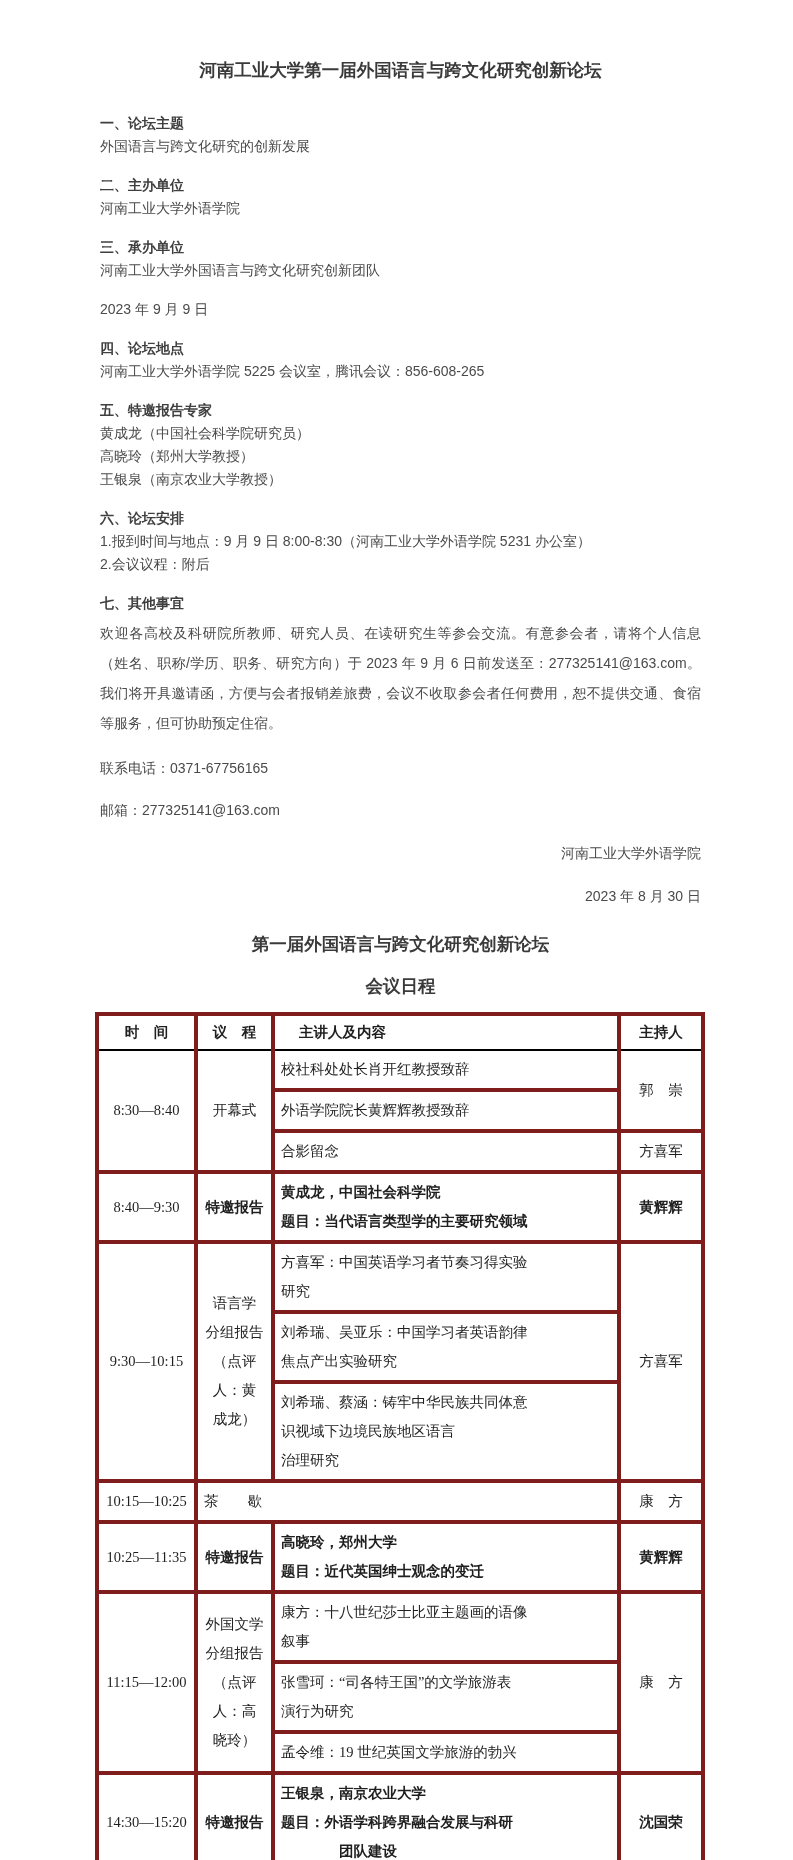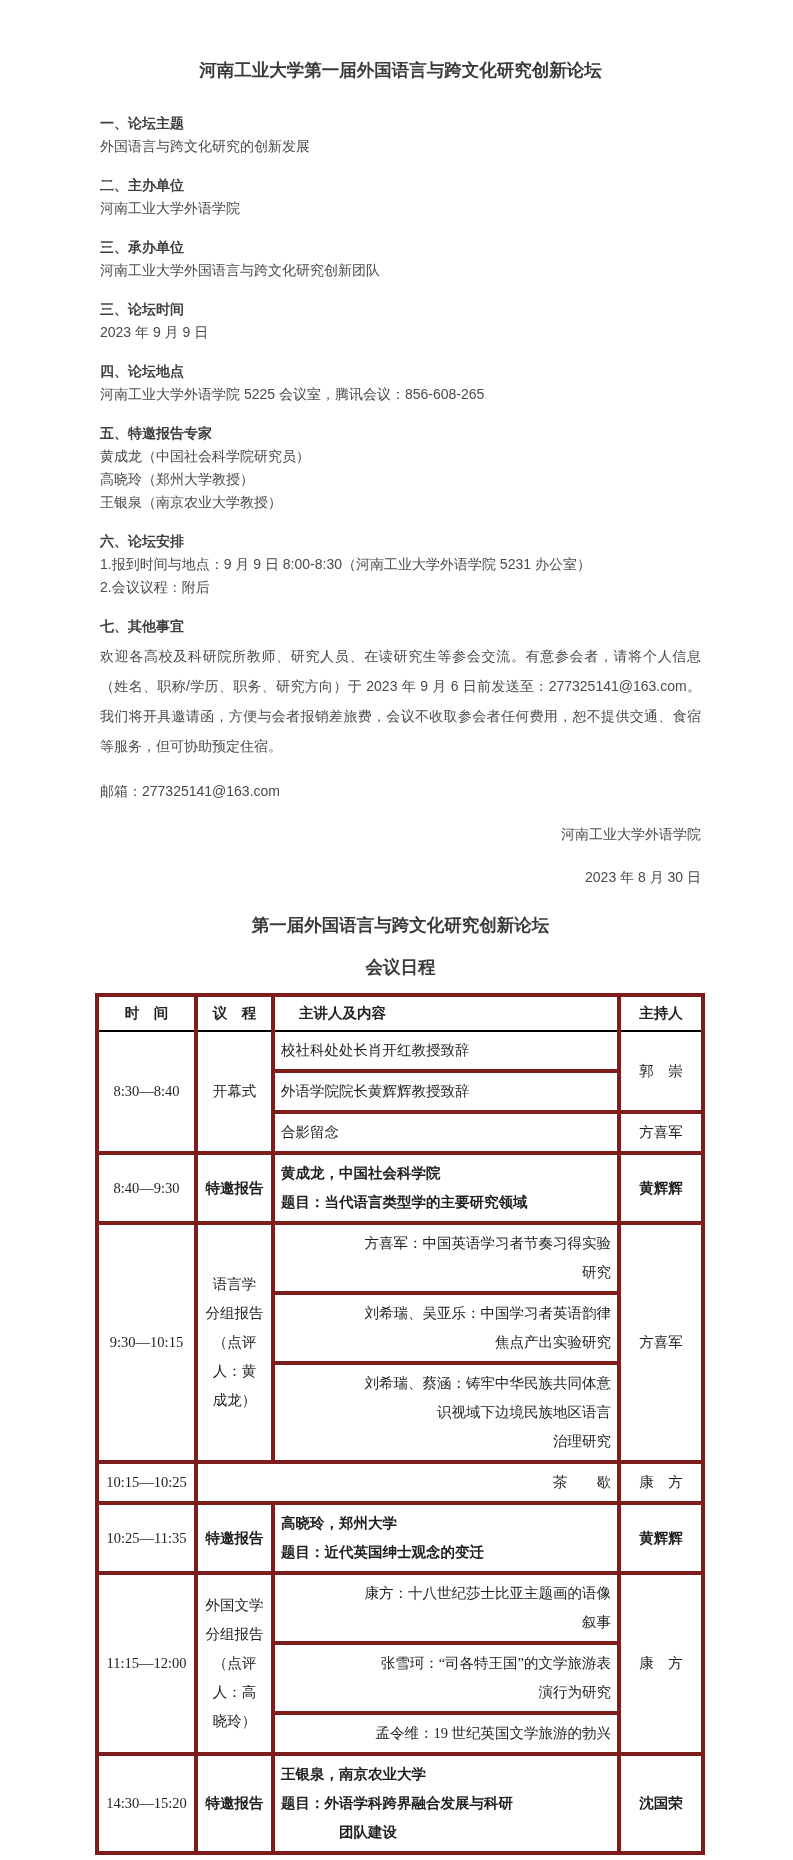--- a/index.html
+++ b/index.html
@@ -44,21 +44,21 @@
     font-weight:bold;text-align:center;
     border-bottom:2.5px solid #000;padding:2px 6px;
   }
   tr.hdr th.col-content{text-align:left;padding-left:24px;}
   tr.gs td{border-top:2.5px solid #000;}
   td.t{text-align:center;}
   td.a{text-align:center;margin-left:39px;}
   td.h{text-align:center;}
   td.ct{padding-left:9px;padding-right:9px;}
   .left{text-align:left;margin-left:30px;}
-  .ctr{text-align:right;}
+  .ctr{text-align:left;}
   .pre{white-space:pre-line;}
   .b{font-weight:bold;}
 </style>
 </head>
 <body>
 
 <div class="page">
 
   <h1 class="doc-title">河南工业大学第一届外国语言与跨文化研究创新论坛</h1>
 
@@ -71,21 +71,20 @@
     <div class="sec-h">二、主办单位</div>
     <div class="sec-line">河南工业大学外语学院</div>
   </div>
 
   <div class="sec">
     <div class="sec-h">三、承办单位</div>
     <div class="sec-line">河南工业大学外国语言与跨文化研究创新团队</div>
   </div>
 
   <div class="sec">
-    <div class="sec-h">三、论坛时间</div>
     <div class="sec-line">2023 年 9 月 9 日</div>
   </div>
 
   <div class="sec">
     <div class="sec-h">四、论坛地点</div>
     <div class="sec-line">河南工业大学外语学院 5225 会议室，腾讯会议：856-608-265</div>
   </div>
 
   <div class="sec">
     <div class="sec-h">五、特邀报告专家</div>
@@ -98,20 +97,21 @@
     <div class="sec-h">六、论坛安排</div>
     <div class="sec-line">1.报到时间与地点：9 月 9 日 8:00-8:30（河南工业大学外语学院 5231 办公室）</div>
     <div class="sec-line">2.会议议程：附后</div>
   </div>
 
   <div class="sec">
     <div class="sec-h">七、其他事宜</div>
     <div class="sec-line para">欢迎各高校及科研院所教师、研究人员、在读研究生等参会交流。有意参会者，请将个人信息（姓名、职称/学历、职务、研究方向）于 2023 年 9 月 6 日前发送至：277325141@163.com。我们将开具邀请函，方便与会者报销差旅费，会议不收取参会者任何费用，恕不提供交通、食宿等服务，但可协助预定住宿。</div>
   </div>
 
+  <div class="contact">联系电话：0371-67756165</div>
   <div class="contact">邮箱：277325141@163.com</div>
 
   <div class="sign">河南工业大学外语学院</div>
   <div class="sign">2023 年 8 月 30 日</div>
 
   <h2 class="sch-title">第一届外国语言与跨文化研究创新论坛</h2>
   <h2 class="sch-sub">会议日程</h2>
 
   <table class="sch">
     <colgroup>

